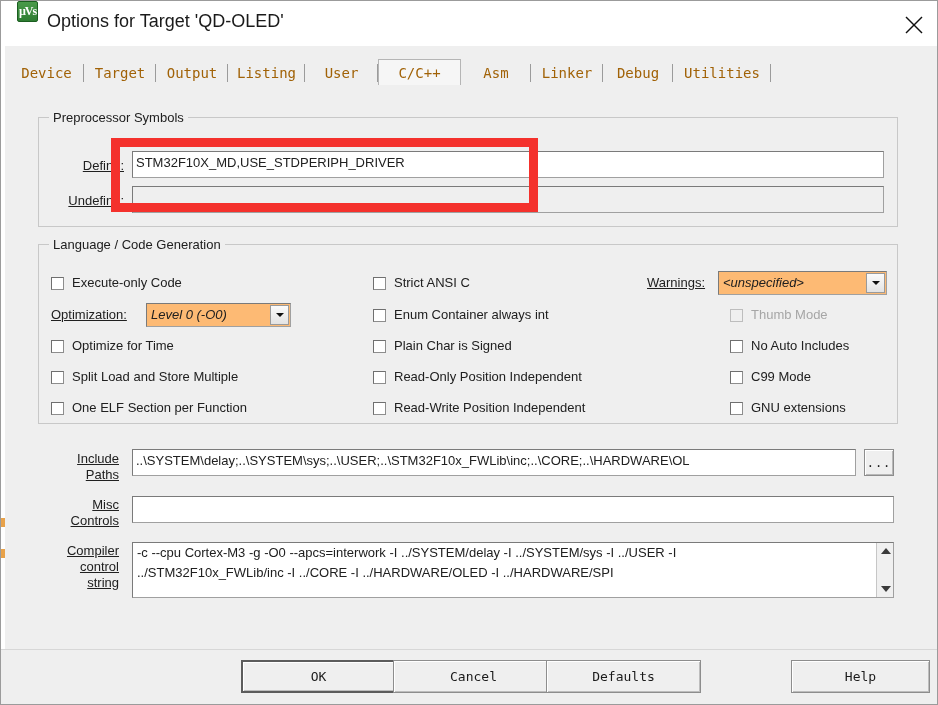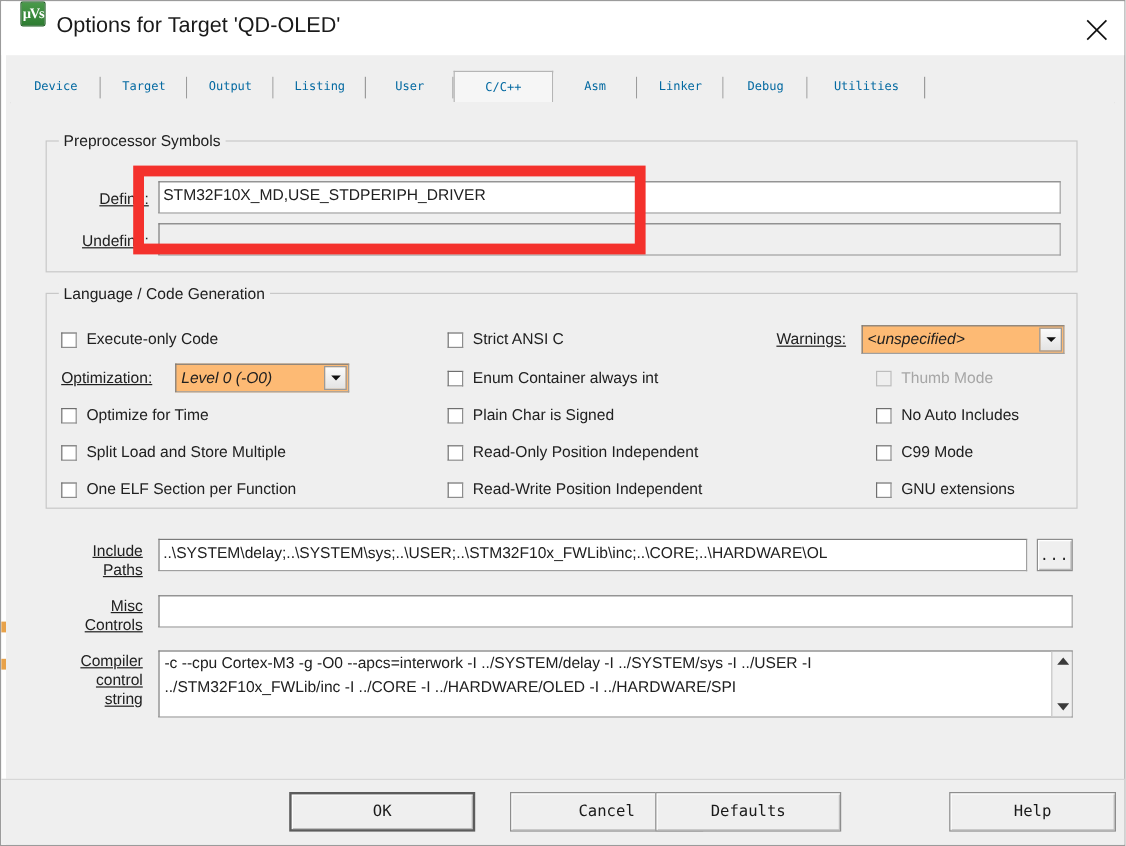--- a/index.html
+++ b/index.html
@@ -59,21 +59,21 @@
   .tabstrip {
     position: absolute; left: 8px; top: 58px;
     width: 920px; height: 26px;
   }
   .tab {
     position: absolute; top: 2px;
     height: 24px;
     background: #efefef;
     border: none;
     font-family: "DejaVu Sans Mono", monospace;
-    font-size: 10px; color: #0369a1;
+    font-size: 14px; color: #a16207;
     line-height: 24px;
     text-align: center;
     box-sizing: border-box;
     white-space: nowrap;
     cursor: default;
   }
   .tab .sep {
     position: absolute; right: 0; top: 3px;
     width: 1px; height: 18px;
     background: #9b9b9b;
@@ -442,19 +442,19 @@
           </div>
       </div>
     </div>
 
   </div>
 
   <div class="annot-box" style="left:110px; top:137px; width:427px; height:74px"></div>
 
   <div class="btnbar">
     <div class="dlgbtn default" style="left:240px; width:155px">OK</div>
-    <div class="dlgbtn" style="left:424px; width:161px">Cancel</div>
+    <div class="dlgbtn" style="left:392px; width:161px">Cancel</div>
     <div class="dlgbtn" style="left:545px; width:155px">Defaults</div>
     <div class="dlgbtn" style="left:790px; width:139px">Help</div>
   </div>
 
 
 </div>
 
 </body></html>

